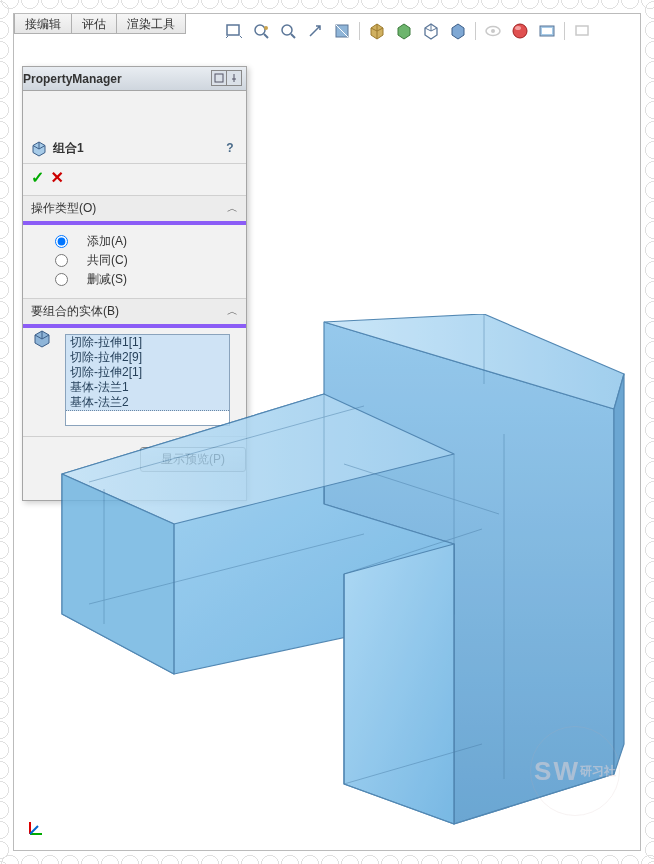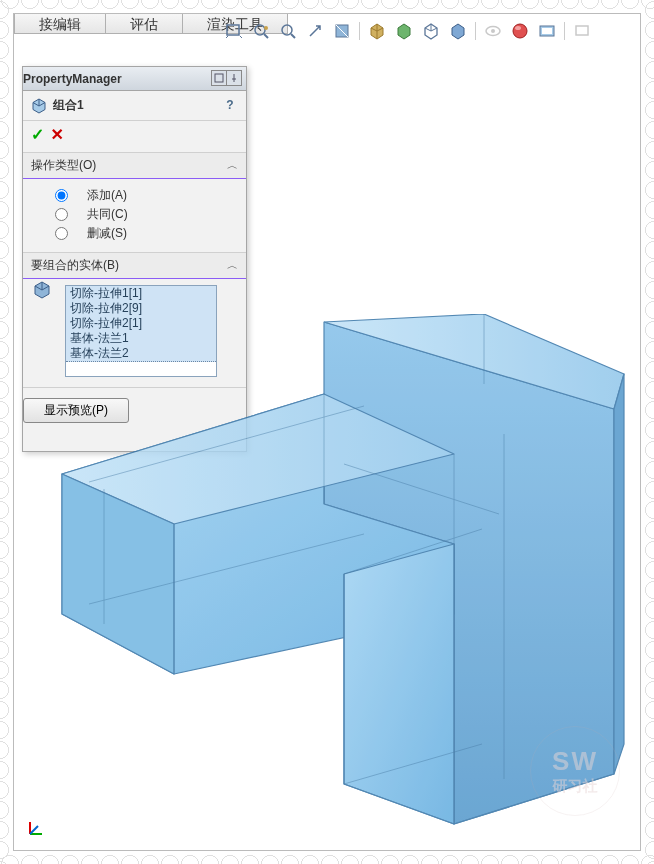--- a/index.html
+++ b/index.html
@@ -15,66 +15,66 @@
   .stamp-border .l, .stamp-border .r { position:absolute; top:0; bottom:0; width:16px;
     background: radial-gradient(circle at 0 10px, transparent 8px, #e0e0e0 8px 9px, transparent 9px) repeat-y;
     background-size:16px 20px; }
   .stamp-border .l { left:0; }
   .stamp-border .r { right:0; transform: scaleX(-1); }
 
   .canvas { position:absolute; inset:13px; background:#fff; border:1px solid #bbb; }
 
   
   .menu-tabs { position:absolute; top:0; left:0; display:flex; height:20px; }
-  .menu-tab { font-size:14px; color:#333; padding:2px 24px; background:linear-gradient(#f6f6f6,#e6e6e6);
+  .menu-tab { font-size:12px; color:#333; padding:2px 10px; background:linear-gradient(#f6f6f6,#e6e6e6);
     border:1px solid #b0b0b0; border-top:none; margin-right:-1px; }
   .toolbar { position:absolute; top:0; left:210px; right:0; height:32px; display:flex; align-items:center; gap:7px; padding-top:2px; }
   .tb-icon { width:20px; height:20px; display:flex; align-items:center; justify-content:center; border-radius:2px; }
   .tb-sep { width:1px; height:18px; background:#ccc; }
 
   
   .pm { position:absolute; left:8px; top:52px; width:225px; background:#f2f2f2; border:1px solid #a5a5a5;
     box-shadow:2px 2px 6px rgba(0,0,0,.2); font-size:12px; color:#333; }
   .pm-title { background:linear-gradient(#e9edf2,#cfd6de); border-bottom:1px solid #a5a5a5; height:24px;
     display:flex; align-items:center; justify-content:flex-start; position:relative; font-weight:bold; }
   .pm-title .tabs { position:absolute; right:4px; top:3px; display:flex; gap:0; }
   .pm-title .tabs div { width:16px; height:16px; border:1px solid #888; background:#dbe1e8; margin-left:-1px; display:flex; align-items:center; justify-content:center; }
-  .pm-feature { display:flex; align-items:center; padding:6px 8px; border-bottom:1px solid #d0d0d0; position:relative; }
+  .pm-feature { display:flex; align-items:center; padding:6px 8px; border-bottom:1px solid #d0d0d0; position:relative;margin-top:43px; }
   .pm-feature .cube { width:16px; height:16px; margin-right:6px; }
   .pm-feature .help { position:absolute; right:8px; top:6px; width:16px; height:16px; color:#4a6b8a; font-weight:bold; border-radius:50%; display:flex; align-items:center; justify-content:center; }
   .pm-actions { padding:4px 8px 8px 8px; display:flex; gap:6px; border-bottom:1px solid #d0d0d0; }
   .ok { color:#0a0; font-size:16px; font-weight:bold; cursor:pointer; }
   .cancel { color:#c00; font-size:16px; font-weight:bold; cursor:pointer; }
 
   .section-head { display:flex; align-items:center; justify-content:space-between; padding:4px 8px;
-    border-bottom:1px solid #8b5cf6; background:#ececec; cursor:pointer; }
+    border-bottom:4px solid #8b5cf6; background:#ececec; cursor:pointer; }
   .chevron { font-size:11px; color:#555; }
   .section-body { padding:6px 8px 8px 32px; border-bottom:1px solid #d0d0d0; }
   .radio-row { display:flex; align-items:center; margin:2px 0; gap:15px; }
   .radio-row input { margin-right:4px; }
 
   .body-list-wrap { padding:6px 8px 10px 8px; border-bottom:1px solid #d0d0d0; }
-  .body-list { margin-left:34px; background:#fff; border:1px solid #8aa3bc; width:152px; height:92px; overflow:hidden; position:relative; }
+  .body-list { margin-left:34px; background:#fff; border:1px solid #8aa3bc; width:165px; height:92px; overflow:hidden; position:relative; }
   .body-list-items { background:#cfe3f5; border-bottom:1px dotted #6a87a5; }
   .body-list-items div { padding:0 4px; line-height:15px; color:#26415b; }
   .body-resize { position:absolute; left:50%; transform:translateX(-50%); bottom:-6px; width:40px; height:6px; background:#cfd6de; border:1px solid #8aa3bc; border-radius:0 0 3px 3px; }
   .body-icon { position:absolute; left:10px; top:2px; width:18px; height:18px; }
 
-  .preview-row { display:flex; justify-content:flex-start; padding:10px 0 28px 0; }
+  .preview-row { display:flex; justify-content:flex-end; padding:10px 0 28px 0; }
   .preview-btn { padding:3px 20px; background:linear-gradient(#f8f8f8,#e2e2e2); border:1px solid #888; border-radius:3px; cursor:pointer; font-size:12px; }
 
   
   .model-svg { position:absolute; left:30px; top:300px; width:590px; height:530px; }
 
   
   .watermark { position:absolute; right:20px; bottom:34px; width:90px; height:90px; border-radius:50%;
-    display:flex; flex-direction:column; align-items:center; justify-content:center;
+    display:flex; align-items:center; justify-content:center;
     color:#e8d6d6; font-weight:bold; opacity:.5; border:1px solid rgba(200,170,170,.3); }
   .watermark .big { font-size:26px; letter-spacing:2px; }
-  .watermark .small { font-size:15px; }
+  .watermark .small { font-size:12px; }
   .origin-marker { position:absolute; left:14px; bottom:14px; width:18px; height:18px; }
 </style>
 </head>
 <body>
 
 <div class="stamp-border">
     <div class="l"></div>
     <div class="r"></div>
   </div>
 

